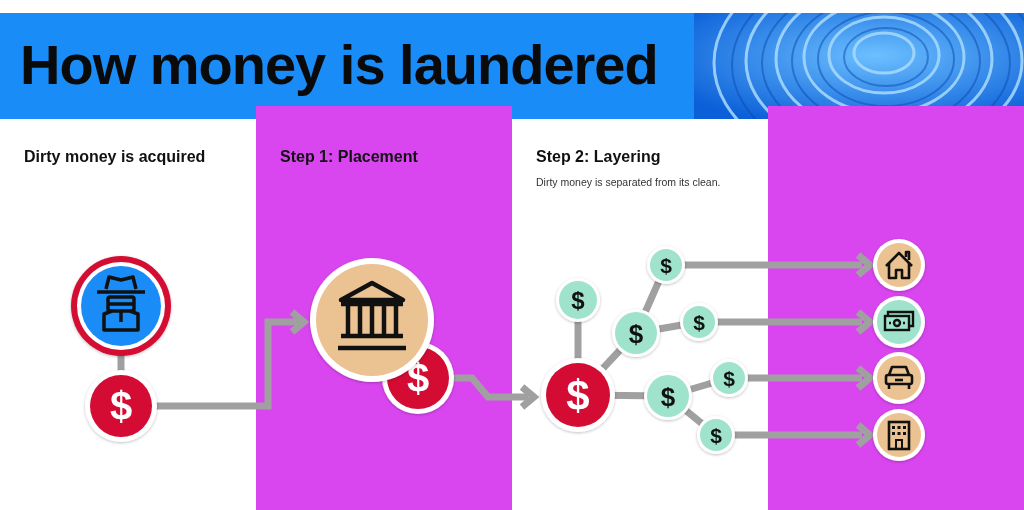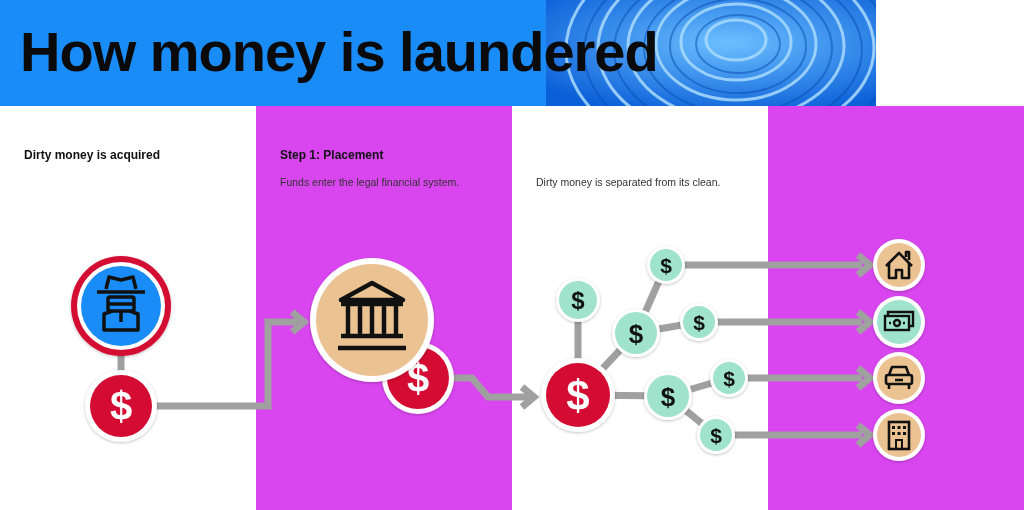--- a/index.html
+++ b/index.html
@@ -1,22 +1,22 @@
 <!DOCTYPE html>
 <html><head>
 <meta charset="utf-8">
 <style>
   html,body{margin:0;padding:0;}
   body{width:1024px;height:510px;overflow:hidden;font-family:"Liberation Sans",sans-serif;background:#fff;position:relative;}
-  .header{position:absolute;left:0;top:0;width:876px;height:106px;background:#1a8cf7;overflow:hidden;}
+  .header{position:absolute;left:0;top:13px;width:1024px;height:106px;background:#1a8cf7;overflow:hidden;}
   .swirl{position:absolute;right:0;top:0;width:330px;height:106px;}
   .title{position:absolute;left:20px;top:14px;font-size:56px;font-weight:bold;color:#0a0a0a;letter-spacing:-1px;margin:0;line-height:76px;}
   .col{position:absolute;top:106px;height:404px;width:256px;}
   .col.gray{background:#d946ef;}
-  .col-title{position:absolute;left:24px;top:42px;font-size:12px;font-weight:bold;color:#111;}
+  .col-title{position:absolute;left:24px;top:42px;font-size:16px;font-weight:bold;color:#111;}
   .col-desc{position:absolute;left:24px;top:70px;font-size:10.5px;color:#333;line-height:13px;width:220px;}
   svg.diagram{position:absolute;left:0;top:0;}
 </style>
 </head>
 <body>
 
 <div class="header">
   <svg class="swirl" viewBox="0 0 330 106">
     <defs>
       <radialGradient id="sg" cx="0.55" cy="0.4" r="0.7">
@@ -42,23 +42,23 @@
     </g>
   </svg>
   <h1 class="title">How money is laundered</h1>
 </div>
 
 <div class="col" style="left:0">
   <div class="col-title">Dirty money is acquired</div>
 </div>
 <div class="col gray" style="left:256px">
   <div class="col-title">Step 1: Placement</div>
-  <div class="col-desc">Funds enter the legal financial system.</div>
 </div>
 <div class="col" style="left:512px">
+  <div class="col-title">Step 2: Layering</div>
   <div class="col-desc">Dirty money is separated from its clean.</div>
 </div>
 <div class="col gray" style="left:768px">
 </div>
 
 <svg class="diagram" width="1024" height="510" viewBox="0 0 1024 510">
   <defs>
     <filter id="sh" x="-20%" y="-20%" width="140%" height="140%">
       <feDropShadow dx="0" dy="1" stdDeviation="1.5" flood-color="#000" flood-opacity="0.25"></feDropShadow>
     </filter>

